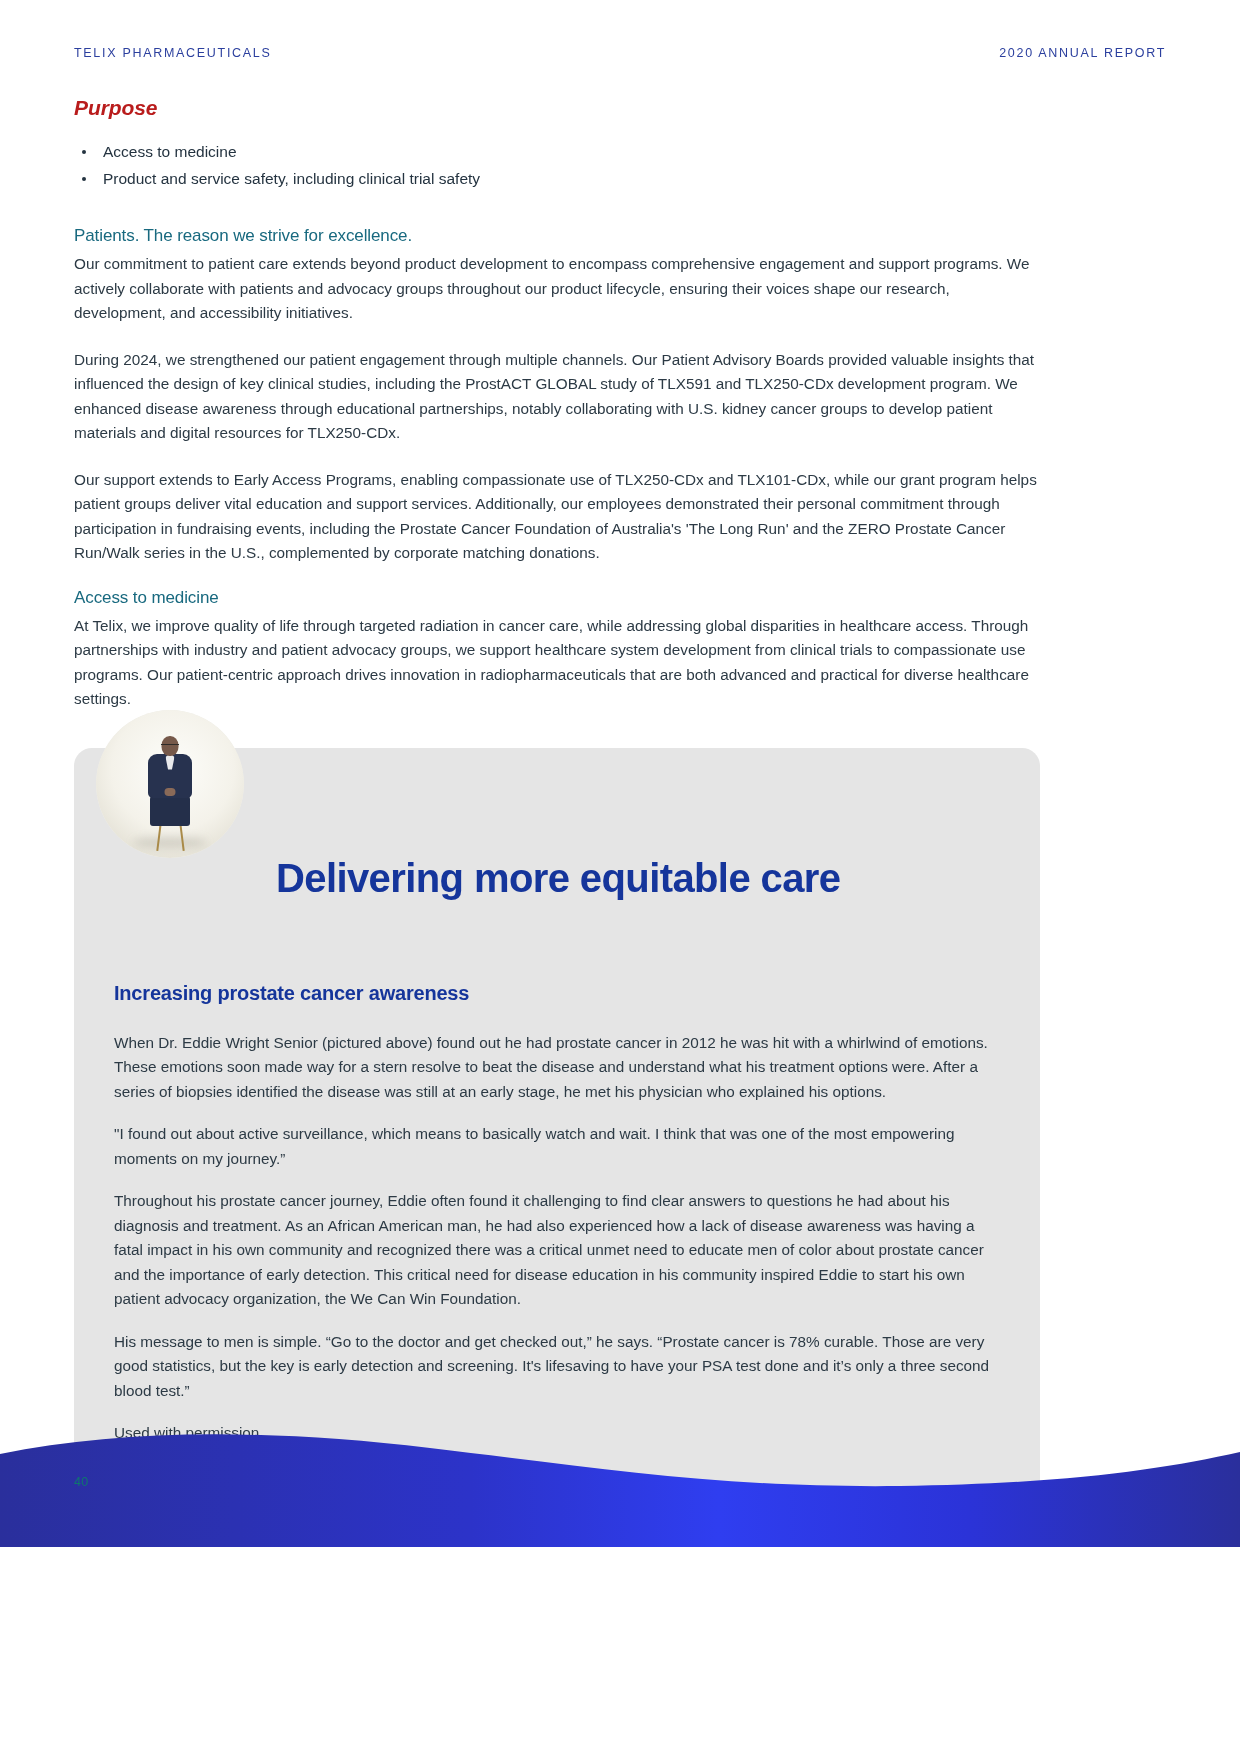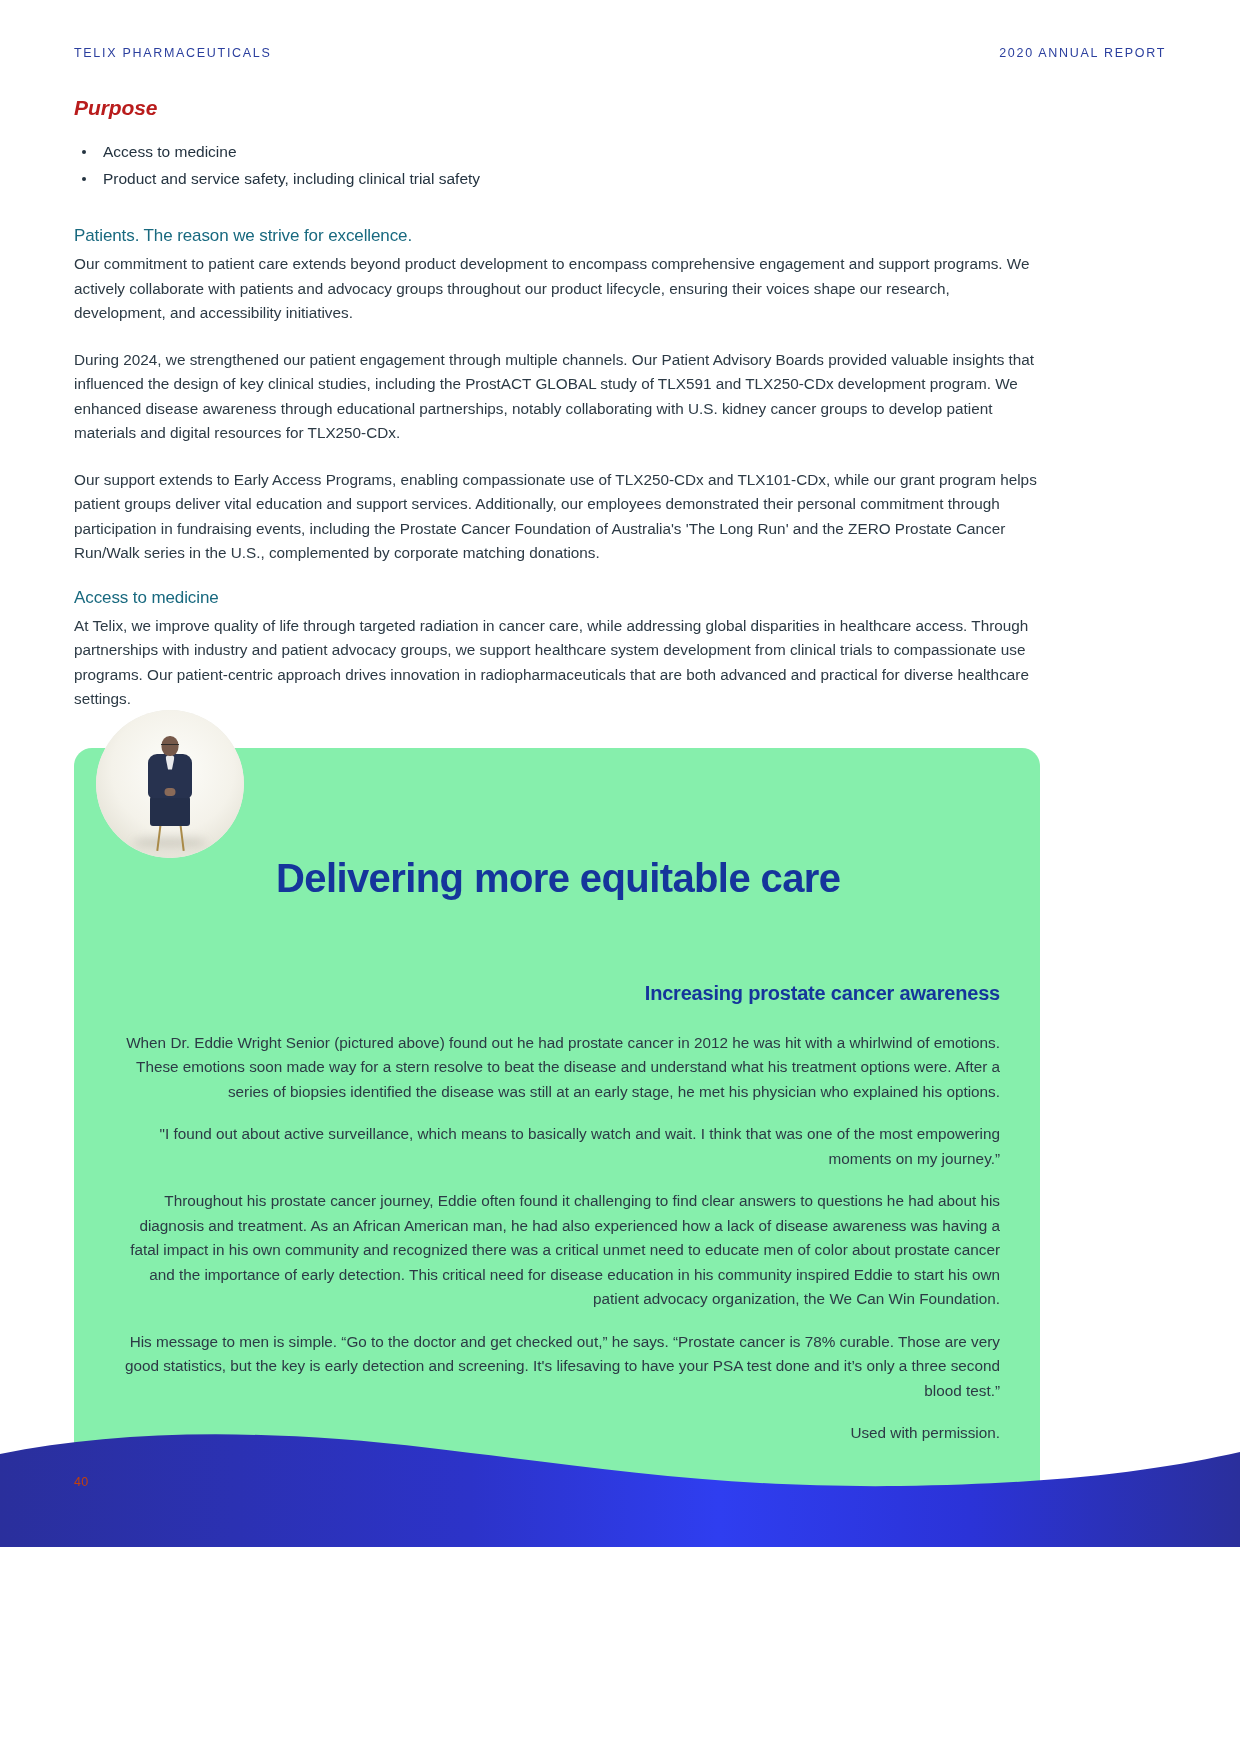--- a/index.html
+++ b/index.html
@@ -108,21 +108,21 @@
   
   .feature-wrap {
     position: relative;
     margin-top: 36px;
   }
 
   .feature-card {
     position: relative;
     margin-left: 0;
     width: 966px;
-    background: #86efac;
+    background: #e5e5e5;
     border-radius: 18px;
     padding: 54px 26px 60px 26px;
     box-sizing: border-box;
   }
 
   .feature-head {
     display: flex;
     align-items: center;
     min-height: 120px;
     padding-left: 176px;
@@ -263,21 +263,21 @@
 
   h3.card-subheading {
     margin: 0 0 26px 0;
     padding-left: 0;
     font-size: 20px;
     font-weight: bold;
     color: #15359b;
     letter-spacing: -0.2px;
   }
 
-  .card-body { padding: 0 14px 0 14px; text-align: right; }
+  .card-body { padding: 0 14px 0 14px; }
 
   .card-body p {
     margin: 0 0 18px 0;
     font-size: 15.3px;
     line-height: 24.5px;
     color: #2c3a45;
   }
   .card-body p:last-child { margin-bottom: 16px; }
 
   
@@ -286,21 +286,21 @@
     left: 0;
     bottom: 0;
     width: 1240px;
     height: 125px;
   }
   .page-number {
     position: absolute;
     left: 74px;
     bottom: 58px;
     font-size: 12.5px;
-    color: #c2410c;
+    color: #0f766e;
     letter-spacing: 0.3px;
     z-index: 3;
   }
 </style>
 </head>
 <body>
 
 <div class="page">
 
   <div class="running-header">

